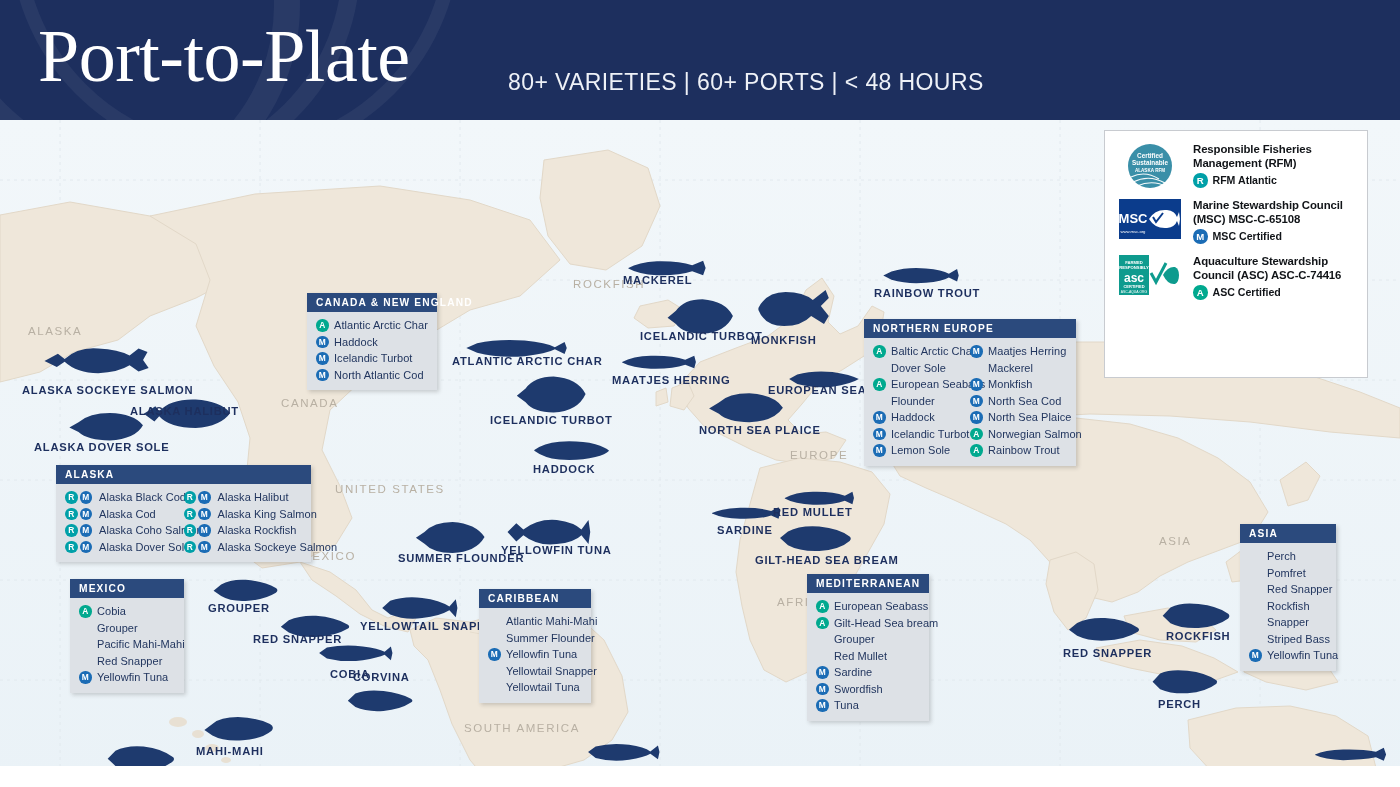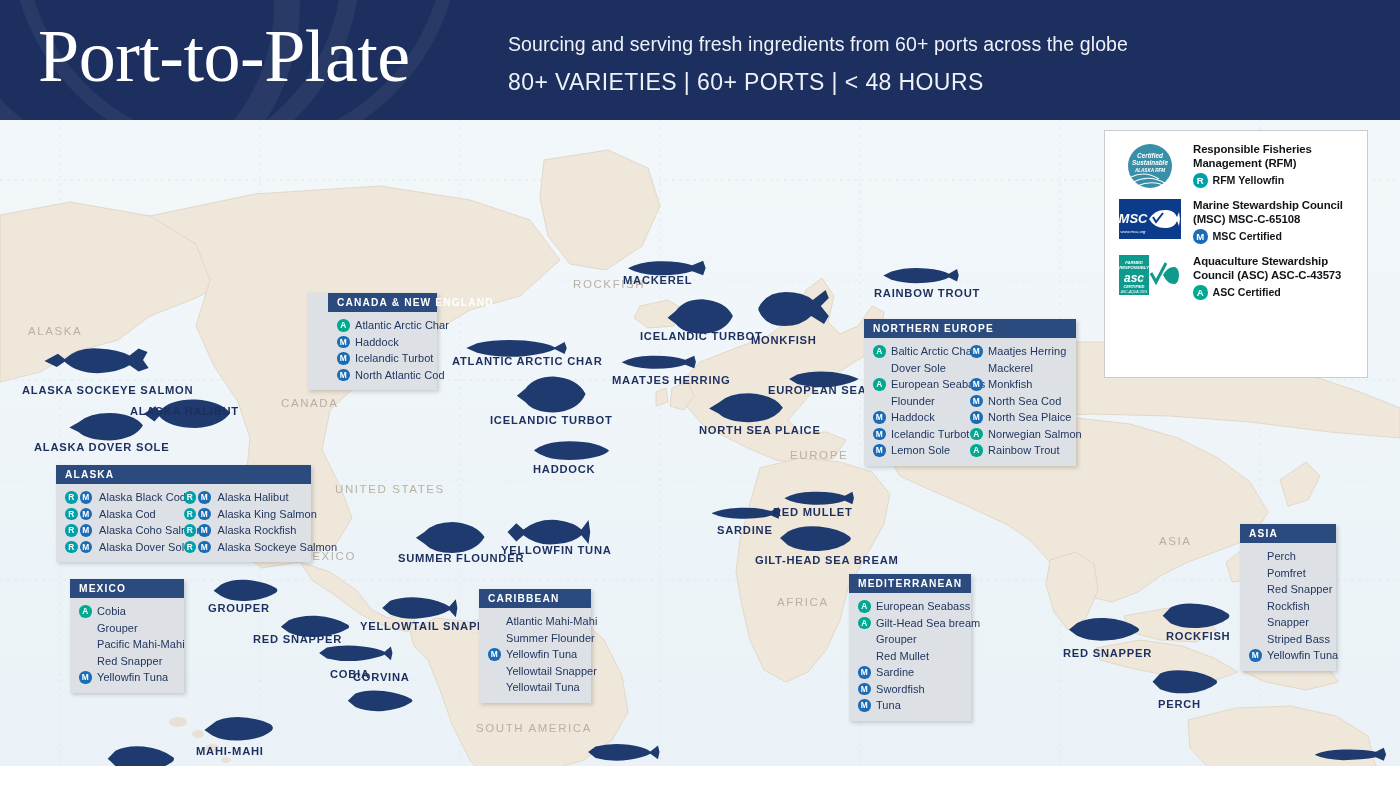--- a/index.html
+++ b/index.html
@@ -170,21 +170,20 @@
   .cert-row {
     display: flex;
     align-items: flex-start;
     margin-bottom: 8px;
   }
   .cert-logo {
     width: 64px; height: 48px;
     flex: none;
     margin-right: 10px;
     position: relative;
-    font-style: italic;
   }
   .cert-logo svg { display: block; }
   .cert-text { flex: 1; min-width: 0; }
   .cert-name {
     color: #111418;
     font-size: 11.4px;
     font-weight: bold;
     line-height: 13.6px;
     letter-spacing: -0.1px;
   }
@@ -204,21 +203,20 @@
 </head>
 <body>
 
 <div id="stage">
 
   <div id="header">
     <div class="swirl" style="left:-120px;top:-205px;width:420px;height:420px;border-width:26px;"></div>
     <div class="swirl" style="left:-70px;top:-250px;width:430px;height:430px;border-width:18px;"></div>
     <div class="swirl" style="left:10px;top:-290px;width:450px;height:450px;border-width:14px;"></div>
     <div id="brand">Port-to-Plate</div>
-    <div id="tagline1">Sourcing and serving fresh ingredients from 60+ ports across the globe</div>
     <div id="tagline2">80+ VARIETIES | 60+ PORTS | &lt; 48 HOURS</div>
   </div>
 
   <div id="map">
     <svg width="1400" height="667" viewBox="0 0 1400 667">
       <defs>
         <linearGradient id="oceanGrad" x1="0" y1="0" x2="0" y2="1">
           <stop offset="0%" stop-color="#f2f7fa"></stop>
           <stop offset="100%" stop-color="#eaf2f7"></stop>
         </linearGradient>
@@ -318,21 +316,21 @@
 
   <div id="continent-layer">
       <div class="continent" style="left: 573px; top: 278px;">ROCKFISH</div>
       <div class="continent" style="left: 28px; top: 325px;">ALASKA</div>
       <div class="continent" style="left: 281px; top: 397px; text-align: center;">CANADA</div>
       <div class="continent" style="left: 335px; top: 483px;">UNITED STATES</div>
       <div class="continent" style="left: 301px; top: 550px;">MEXICO</div>
       <div class="continent" style="left: 790px; top: 449px;">EUROPE</div>
       <div class="continent" style="left: 1159px; top: 535px;">ASIA</div>
       <div class="continent" style="left: 777px; top: 596px;">AFRICA</div>
-      <div class="continent" style="left: 476px; top: 722px;">SOUTH AMERICA</div>
+      <div class="continent" style="left: 464px; top: 722px;">SOUTH AMERICA</div>
       <div class="continent" style="left: 1252px; top: 778px;">AUSTRALIA</div>
     </div>
 
   <div id="fish-layer">
       <div class="fish-marker" style="left: 40px; top: 338px;">
         <svg width="112" height="44" viewBox="0 0 100 50" preserveAspectRatio="none">
           <path d="M4 26 L16 18 L22 24 Q34 10 52 12 Q70 13 80 20 L88 12 L96 16 L92 25 L97 34 L88 38 L80 31 Q70 39 52 40 Q33 40 22 27 L15 33 Z" fill="#1e3a6e"></path>
         </svg>
       </div>
       <div class="fish-label" style="left: 22px; top: 384px;">ALASKA SOCKEYE SALMON</div>
@@ -510,21 +508,21 @@
       <div class="fish-label" style="left: 1158px; top: 698px;">PERCH</div>
       <div class="fish-marker" style="left: 1312px; top: 740px;">
         <svg width="78" height="28" viewBox="0 0 100 50" preserveAspectRatio="none">
           <path d="M4 26 Q16 18 40 17 Q64 16 82 21 L92 14 L95 26 L92 37 L82 31 Q64 36 40 36 Q16 35 4 27 Z" fill="#1e3a6e"></path>
         </svg>
       </div>
       <div class="fish-label" style="left: 1311px; top: 765px;">FLATHEAD</div>
     </div>
 
   <div id="panel-layer">
-      <div class="panel" style="left: 307px; top: 293px; width: 130px; padding-left: 21px;">
+      <div class="panel" style="left: 307px; top: 293px; width: 130px;">
         <div class="panel-title">CANADA &amp; NEW ENGLAND</div>
         <div class="panel-body">
           <div class="panel-col">
             <div class="panel-row">
               <span class="badges">
                 <span class="badge A">A</span>
               </span>
               <span class="name">Atlantic Arctic Char</span>
             </div>
             <div class="panel-row">
@@ -756,21 +754,21 @@
             </div>
             <div class="panel-row">
               <span class="badges">
                 <span class="badge A">A</span>
               </span>
               <span class="name">Rainbow Trout</span>
             </div>
           </div>
         </div>
       </div>
-      <div class="panel" style="left: 849px; top: 574px; width: 122px;">
+      <div class="panel" style="left: 807px; top: 574px; width: 122px;">
         <div class="panel-title">MEDITERRANEAN</div>
         <div class="panel-body">
           <div class="panel-col">
             <div class="panel-row">
               <span class="badges">
                 <span class="badge A">A</span>
               </span>
               <span class="name">European Seabass</span>
             </div>
             <div class="panel-row">
@@ -863,21 +861,21 @@
       <path d="M12 34 Q26 27 40 36"></path>
       <path d="M14 39 Q30 31 46 40"></path>
       <path d="M18 43 Q34 36 48 44"></path>
     </g>
   </svg>
           </div>
           <div class="cert-text">
             <div class="cert-name">Responsible Fisheries Management (RFM)</div>
             <div class="cert-sub">
               <span class="badge R">R</span>
-              <span class="cert-sub-label">RFM Yellowfin</span>
+              <span class="cert-sub-label">RFM Atlantic</span>
             </div>
           </div>
         </div>
         <div class="cert-row">
           <div class="cert-logo">
             <svg width="62" height="40" viewBox="0 0 62 40">
     <rect x="0" y="0" width="62" height="40" fill="#0b3c8c"></rect>
     <text x="14" y="24" text-anchor="middle" fill="#ffffff" font-family="Liberation Sans, sans-serif" font-size="13" font-weight="bold">MSC</text>
     <text x="14" y="34" text-anchor="middle" fill="#ffffff" font-family="Liberation Sans, sans-serif" font-size="4.2">www.msc.org</text>
     <g fill="#ffffff">
@@ -904,21 +902,21 @@
     <text x="15" y="27" text-anchor="middle" fill="#ffffff" font-family="Liberation Sans, sans-serif" font-size="12" font-weight="bold">asc</text>
     <text x="15" y="33" text-anchor="middle" fill="#ffffff" font-family="Liberation Sans, sans-serif" font-size="4" font-weight="bold">CERTIFIED</text>
     <text x="15" y="38" text-anchor="middle" fill="#ffffff" font-family="Liberation Sans, sans-serif" font-size="3.4">ASC-AQUA.ORG</text>
     <path d="M32 18 l5 9 l10 -19" stroke="#0e9b8e" stroke-width="3" fill="none"></path>
     <g fill="#0e9b8e">
       <path d="M44 20 Q49 11 56 12 Q60 14 60 20 Q60 27 56 29 Q49 30 44 20 Z"></path>
     </g>
   </svg>
           </div>
           <div class="cert-text">
-            <div class="cert-name">Aquaculture Stewardship Council (ASC) ASC-C-43573</div>
+            <div class="cert-name">Aquaculture Stewardship Council (ASC) ASC-C-74416</div>
             <div class="cert-sub">
               <span class="badge A">A</span>
               <span class="cert-sub-label">ASC Certified</span>
             </div>
           </div>
         </div>
       </div>
   </div>
 
 </div>

